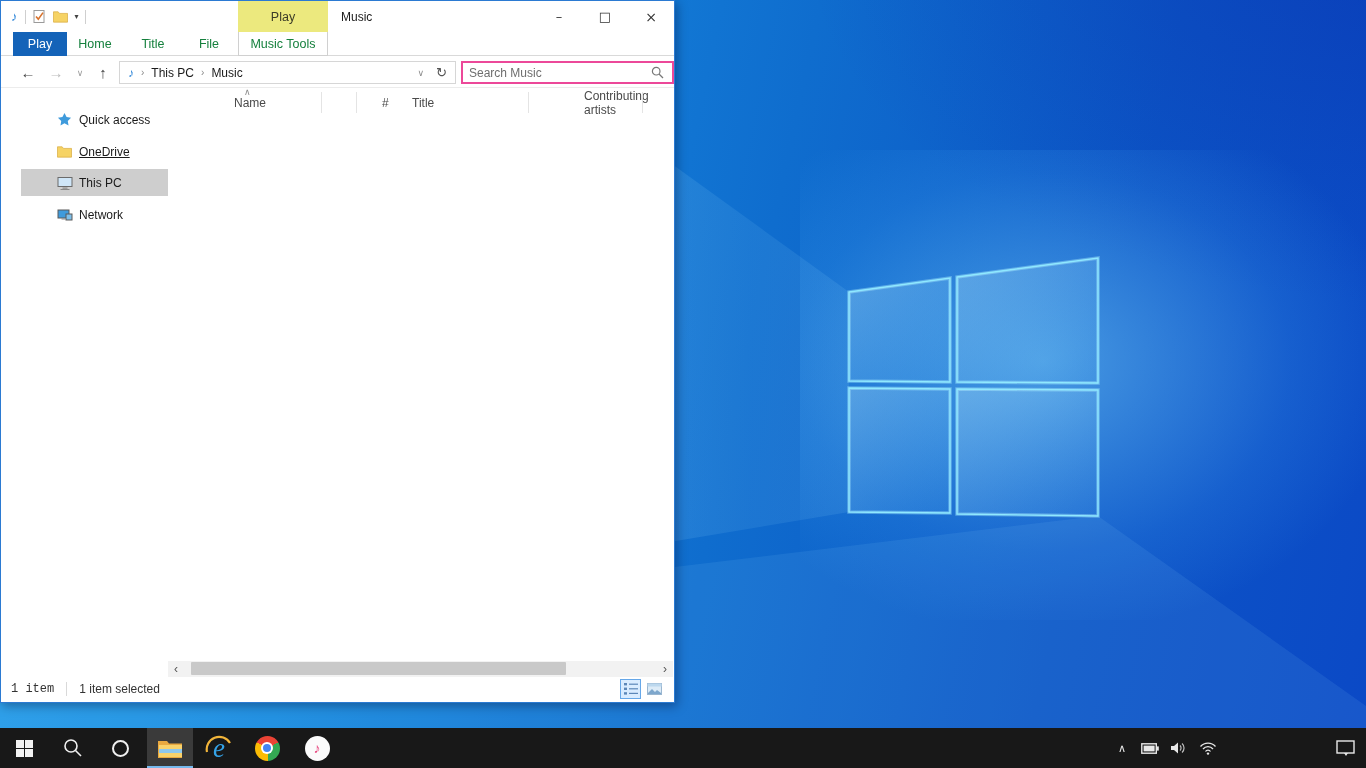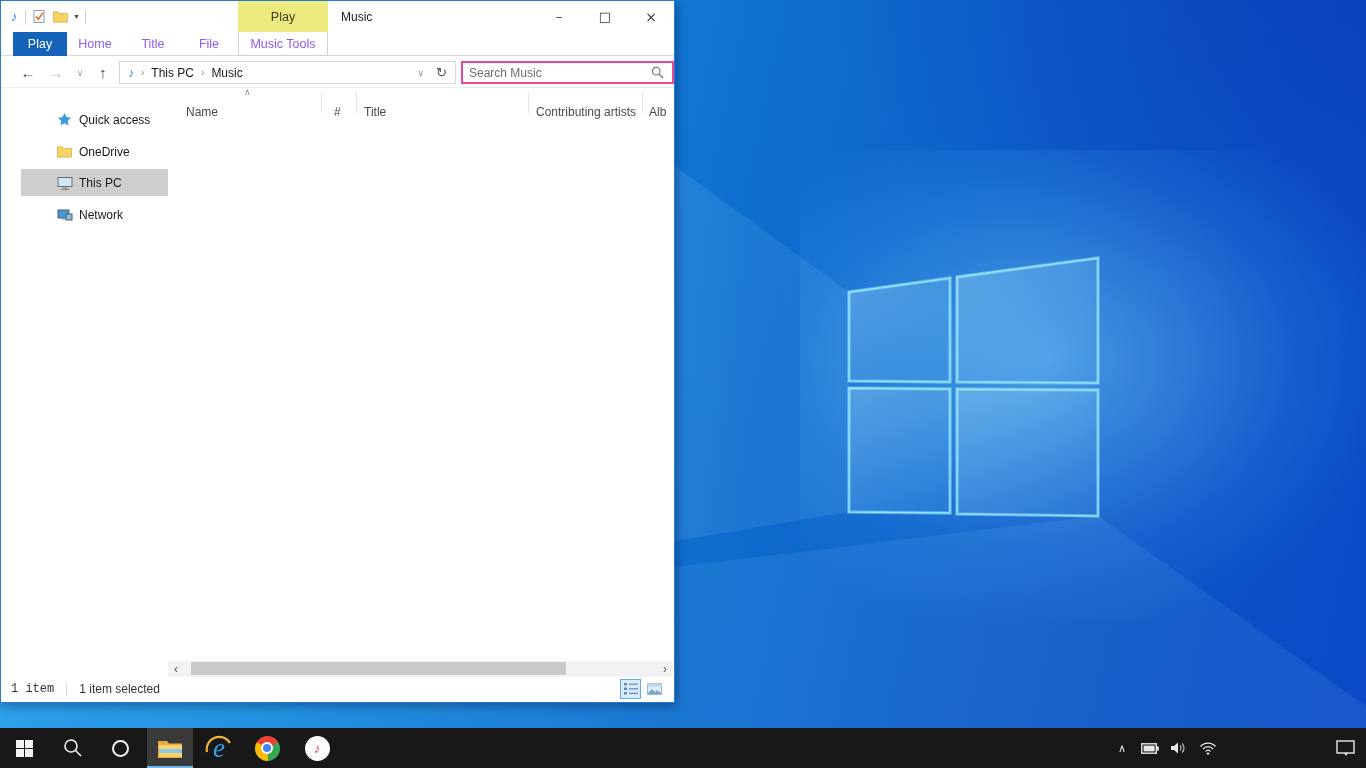--- a/index.html
+++ b/index.html
@@ -33,21 +33,21 @@
     display:flex; align-items:center; justify-content:center; font-size:12.5px; color:#3c3c28; }
   .win-title { position:absolute; left:340px; top:0; height:31px; display:flex; align-items:center;
     font-size:12px; color:#1a1a1a; }
   .winbtns { position:absolute; right:0; top:0; height:31px; display:flex; }
   .winbtn { width:46px; height:31px; display:flex; align-items:center; justify-content:center;
     font-size:13px; color:#333; font-family:"DejaVu Sans",sans-serif; }
   .winbtn.close { font-size:14px; }
 
   .tabrow { position:absolute; left:0; top:31px; right:0; height:24px; background:#fff; border-bottom:1px solid #d9d9d9; }
   .tab { position:absolute; top:0; height:24px; display:flex; align-items:center; justify-content:center;
-    font-size:12.5px; color:#8b5cf6; }
+    font-size:12.5px; color:#15803d; }
   .tab.file { left:12px; width:54px; background:#1463b8; color:#fff; }
   .tab.home { left:66px; width:56px; }
   .tab.share { left:124px; width:56px; }
   .tab.view { left:182px; width:52px; }
   .tab.tools { left:237px; width:90px; background:#fff; border:1px solid #d0d0d0; border-top:none; height:24px; }
   .ribbon-right { position:absolute; right:8px; top:31px; height:24px; display:flex; align-items:center; gap:10px; }
   .ribbon-collapse { color:#8a8a8a; font-size:10px; }
   .help-btn { width:16px; height:16px; border-radius:50%; background:#2f7fd6; color:#fff; font-size:11px;
     display:flex; align-items:center; justify-content:center; font-weight:bold; }
 
@@ -70,21 +70,21 @@
     font-family:"Liberation Sans","DejaVu Sans",sans-serif; background:transparent; }
   .searchbox input::placeholder { color:#6e6e6e; opacity:1; }
 
   .sidebar { position:absolute; left:0; top:87px; width:166px; bottom:41px; background:#fff;margin-left:20px; }
   .side-item { position:absolute; left:0; width:166px; height:27px; display:flex; align-items:center; font-size:12px; color:#1a1a1a; }
   .side-item .ic { width:16px; margin-left:36px; margin-right:6px; display:flex; }
   .side-item.sel { background:#cecece; }
 
   .filelist { position:absolute; left:167px; top:87px; right:1px; bottom:41px; background:#fff; overflow:hidden; }
   .colheader { position:absolute; left:0; top:0; right:0; height:29px; font-size:12px; color:#4a4a4a; }
-  .colheader .col { position:absolute; top:9px; height:29px; display:flex; align-items:center; }
+  .colheader .col { position:absolute; top:0; height:29px; display:flex; align-items:center;margin-left:48px; }
   .colheader .csep { position:absolute; top:4px; width:1px; height:21px; background:#e4e4e4; }
   .sortmark { position:absolute; left:76px; top:-1px; font-size:9px; color:#8a8a8a; }
   .filerow { position:absolute; left:0; top:32px; right:0; height:25px; background:#cce8ff;
     border-top:1px solid #bfe2ff; border-bottom:1px solid #a9d6f8; display:flex; align-items:center;
     font-size:12px; color:#111; }
   .filerow .ic { margin-left:19px; margin-right:7px; display:flex; }
 
   .hscroll { position:absolute; left:167px; right:1px; bottom:25px; height:16px; background:#f2f2f2; }
   .hs-arrow { position:absolute; top:0; width:16px; height:16px; display:flex; align-items:center; justify-content:center;
     color:#555; font-size:12px; }
@@ -215,21 +215,21 @@
 
   <div class="sidebar">
     <div class="side-item" style="top:18px;">
       <span class="ic">
         <svg width="15" height="15" viewBox="0 0 16 16">
             <path d="M8 1l2.2 4.4 4.8.7-3.5 3.4.8 4.8L8 12.1 3.7 14.3l.8-4.8L1 6.1l4.8-.7z" fill="#3f9bdc"></path>
           </svg>
       </span>
       <span>Quick access</span>
     </div>
-    <div class="side-item" style="top:50px;">
+    <div class="side-item" style="top:50px;text-decoration:underline;">
       <span class="ic">
         <svg width="15" height="13" viewBox="0 0 16 13">
             <path d="M.5 1.5h5l1.4 1.7h8.6v9.3H.5z" fill="#f6d365" stroke="#d9ae45" stroke-width=".8"></path>
           </svg>
       </span>
       <span>OneDrive</span>
     </div>
     <div class="side-item sel" style="top:81px;">
       <span class="ic">
         <svg width="16" height="14" viewBox="0 0 16 14">

